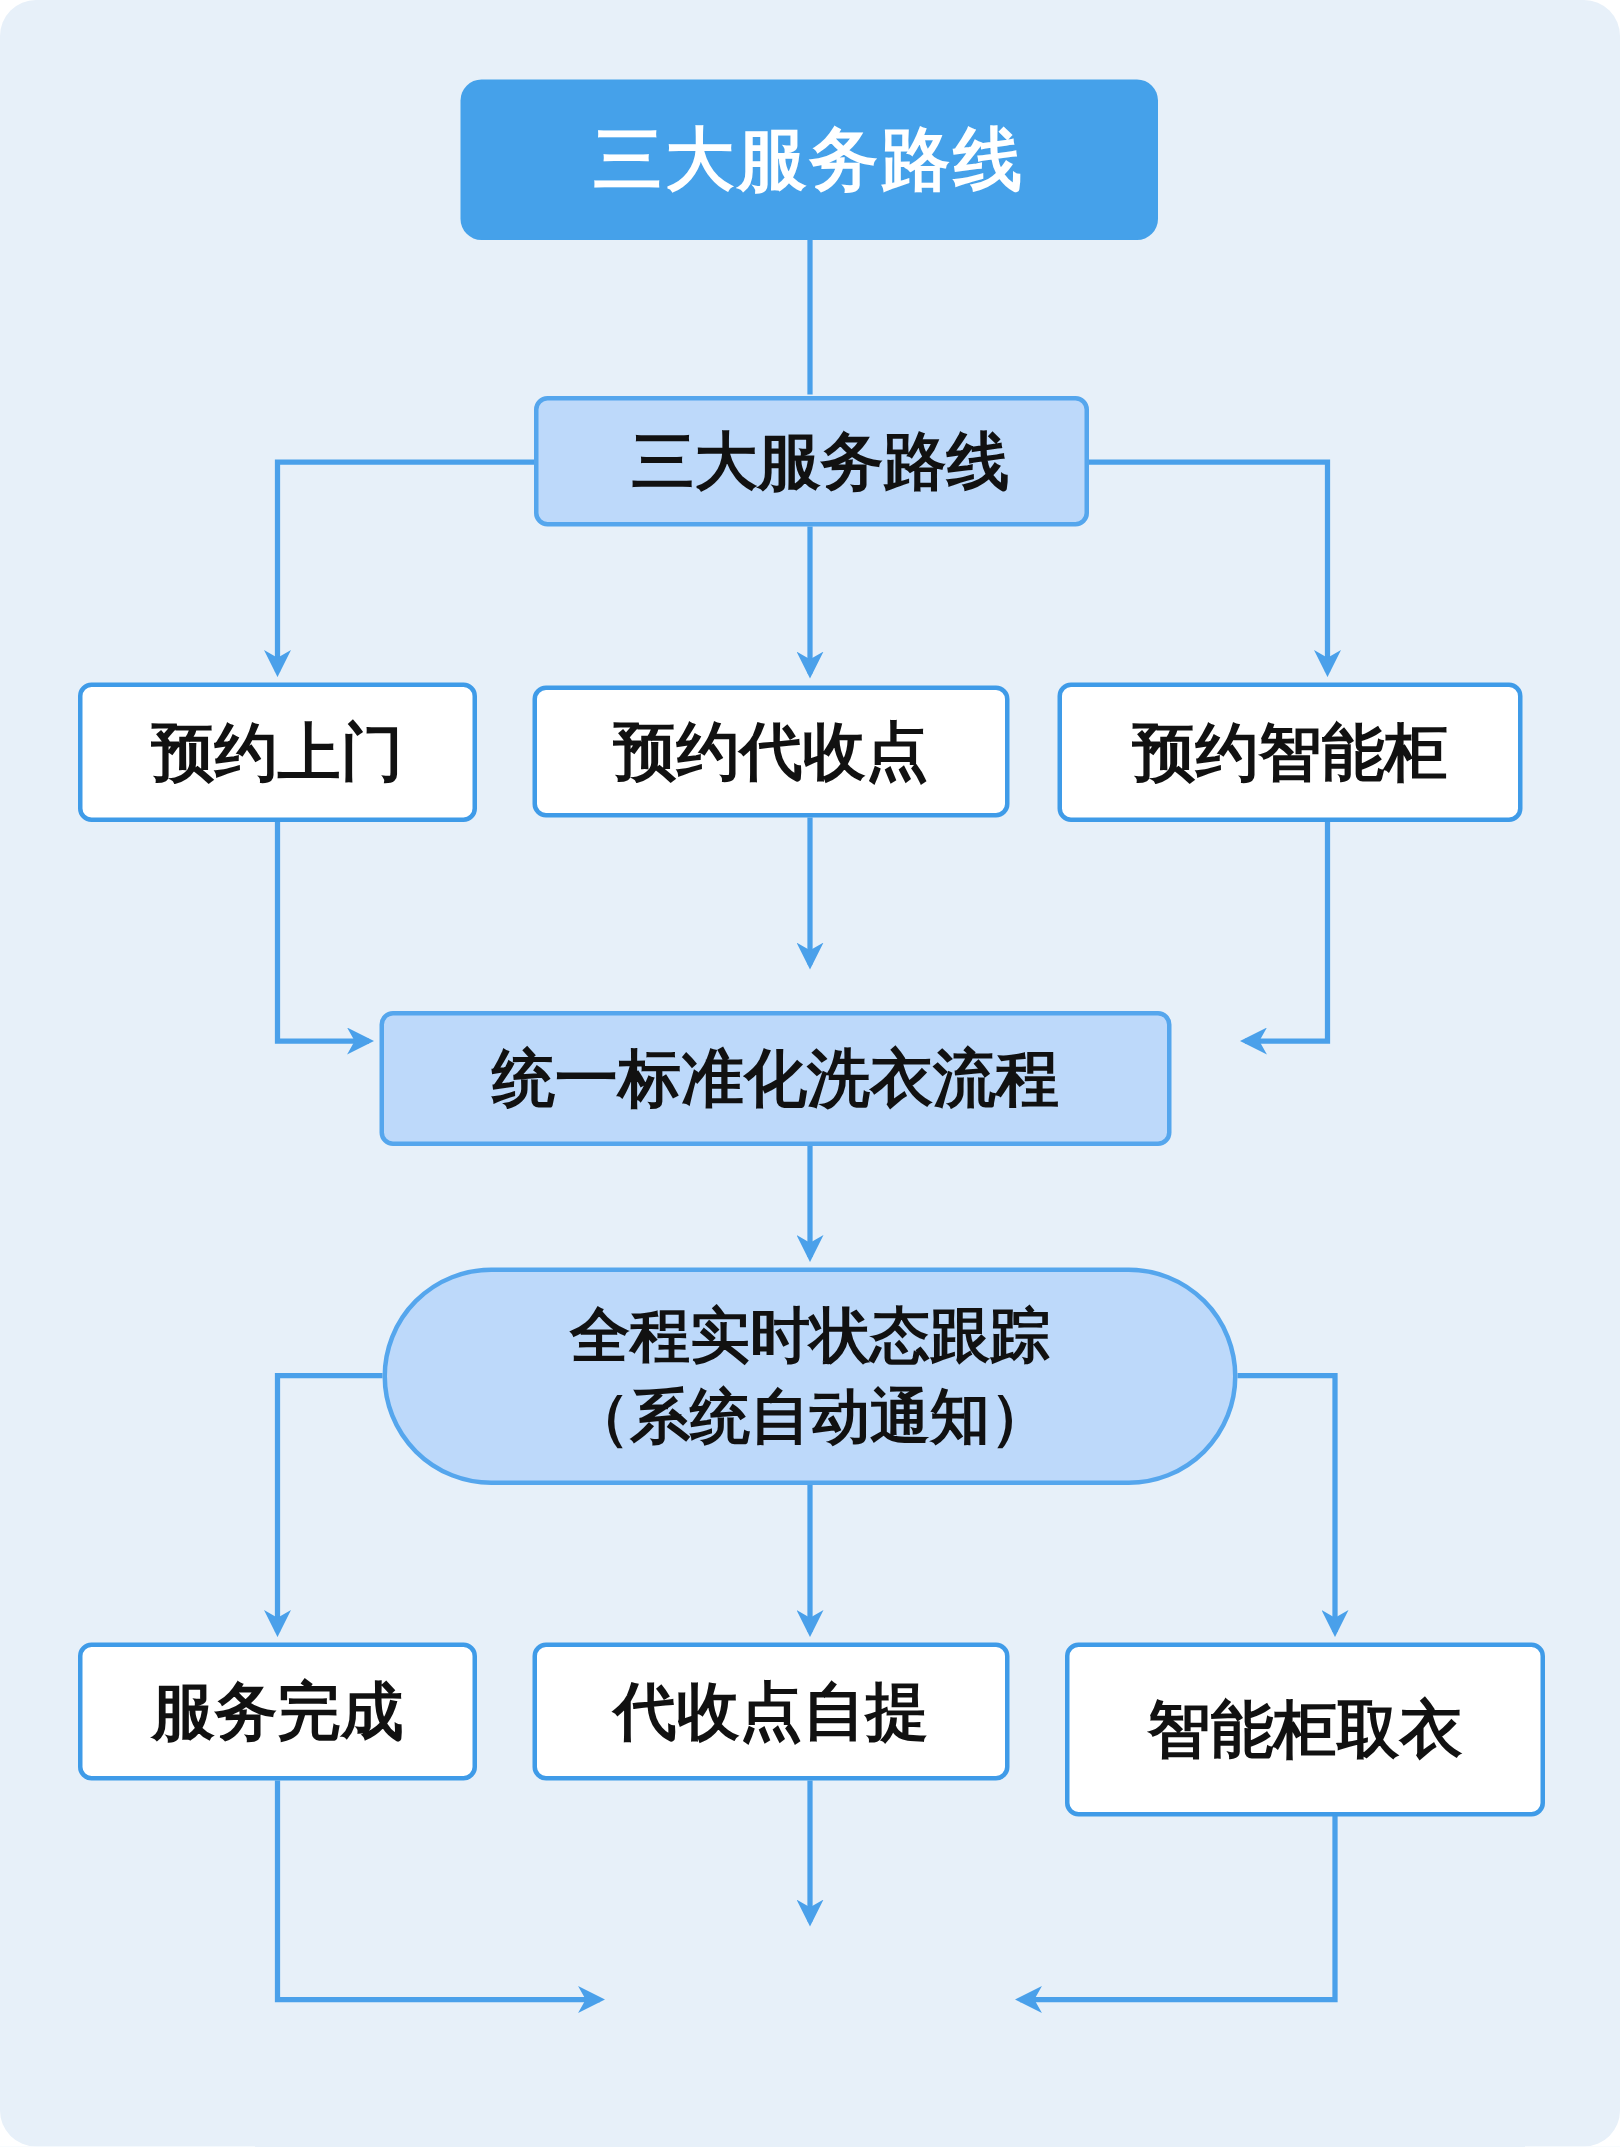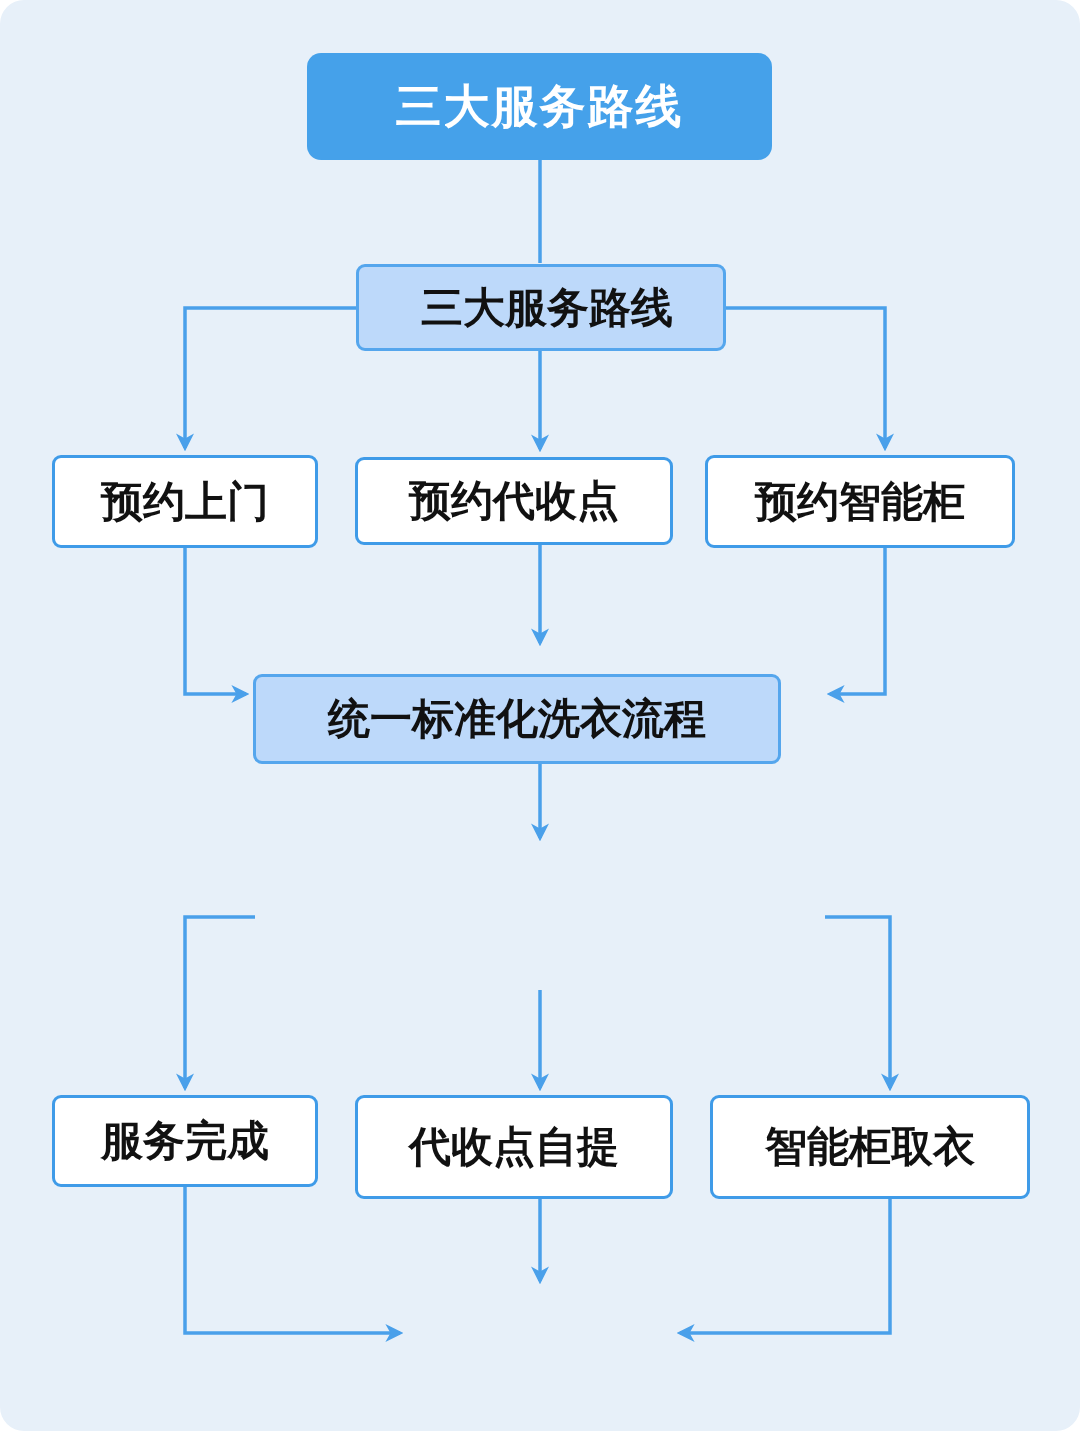--- a/index.html
+++ b/index.html
@@ -76,22 +76,22 @@
   }
   
   #n-order        {left:307px; top:53px;   width:465px; height:107px;}
   #n-routes       {left:356px; top:264px;  width:370px; height:87px;padding-left:12px;}
   #n-pickup-home  {left:52px;  top:455px;  width:266px; height:93px;}
   #n-pickup-point {left:355px; top:457px;  width:318px; height:88px;}
   #n-pickup-locker{left:705px; top:455px;  width:310px; height:93px;}
   #n-process      {left:253px; top:650px;  width:528px; height:90px;margin-top:24px;}
   #n-tracking     {left:255px; top:845px;  width:570px; height:145px;}
   #n-deliver-home {left:52px;  top:1095px; width:266px; height:92px;}
-  #n-point-pickup {left:355px; top:1095px; width:318px; height:104px;}
-  #n-locker-pickup{left:710px; top:1095px; width:320px; height:104px;}
+  #n-point-pickup {left:355px; top:1095px; width:318px; height:92px;}
+  #n-locker-pickup{left:710px; top:1095px; width:320px; height:116px;}
   #n-done         {left:407px; top:1288px; width:266px; height:92px;}
 </style>
 </head>
 <body>
 
 <div class="canvas">
 
   <svg class="connector-layer" viewBox="0 0 1080 1431" xmlns="http://www.w3.org/2000/svg">
     <defs>
       <marker id="arrow" markerUnits="userSpaceOnUse" markerWidth="18" markerHeight="18" viewBox="0 0 16 16" refX="13" refY="8" orient="auto">
@@ -125,20 +125,24 @@
   <div class="node light" id="n-routes">三大服务路线</div>
 
   <div class="node white" id="n-pickup-home">预约上门</div>
 
   <div class="node white" id="n-pickup-point">预约代收点</div>
 
   <div class="node white" id="n-pickup-locker">预约智能柜</div>
 
   <div class="node light" id="n-process">统一标准化洗衣流程</div>
 
+  <div class="node pill" id="n-tracking">
+    <span>全程实时状态跟踪</span>
+    <span>（系统自动通知）</span>
+  </div>
 
   <div class="node white" id="n-deliver-home">服务完成</div>
 
   <div class="node white" id="n-point-pickup">代收点自提</div>
 
   <div class="node white" id="n-locker-pickup">智能柜取衣</div>
 
 
 </div>
 

